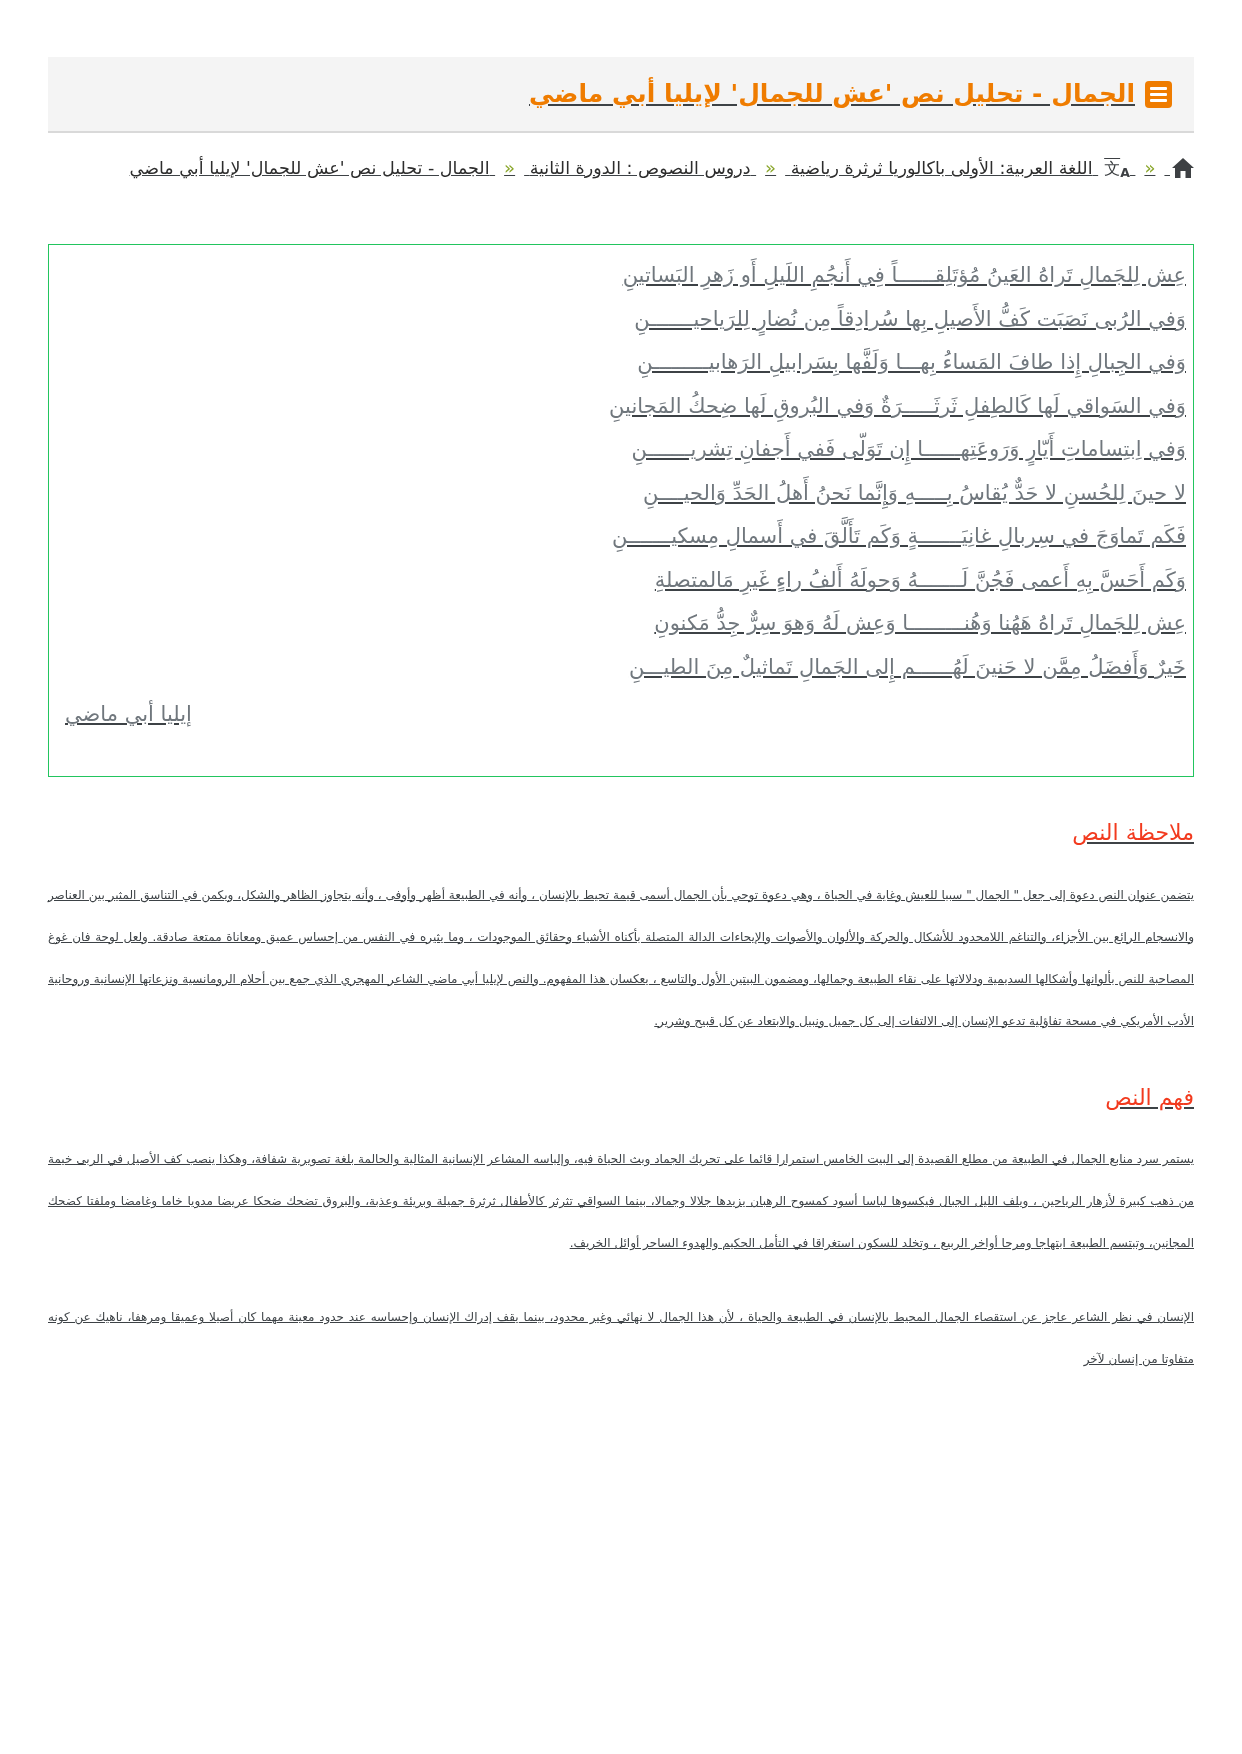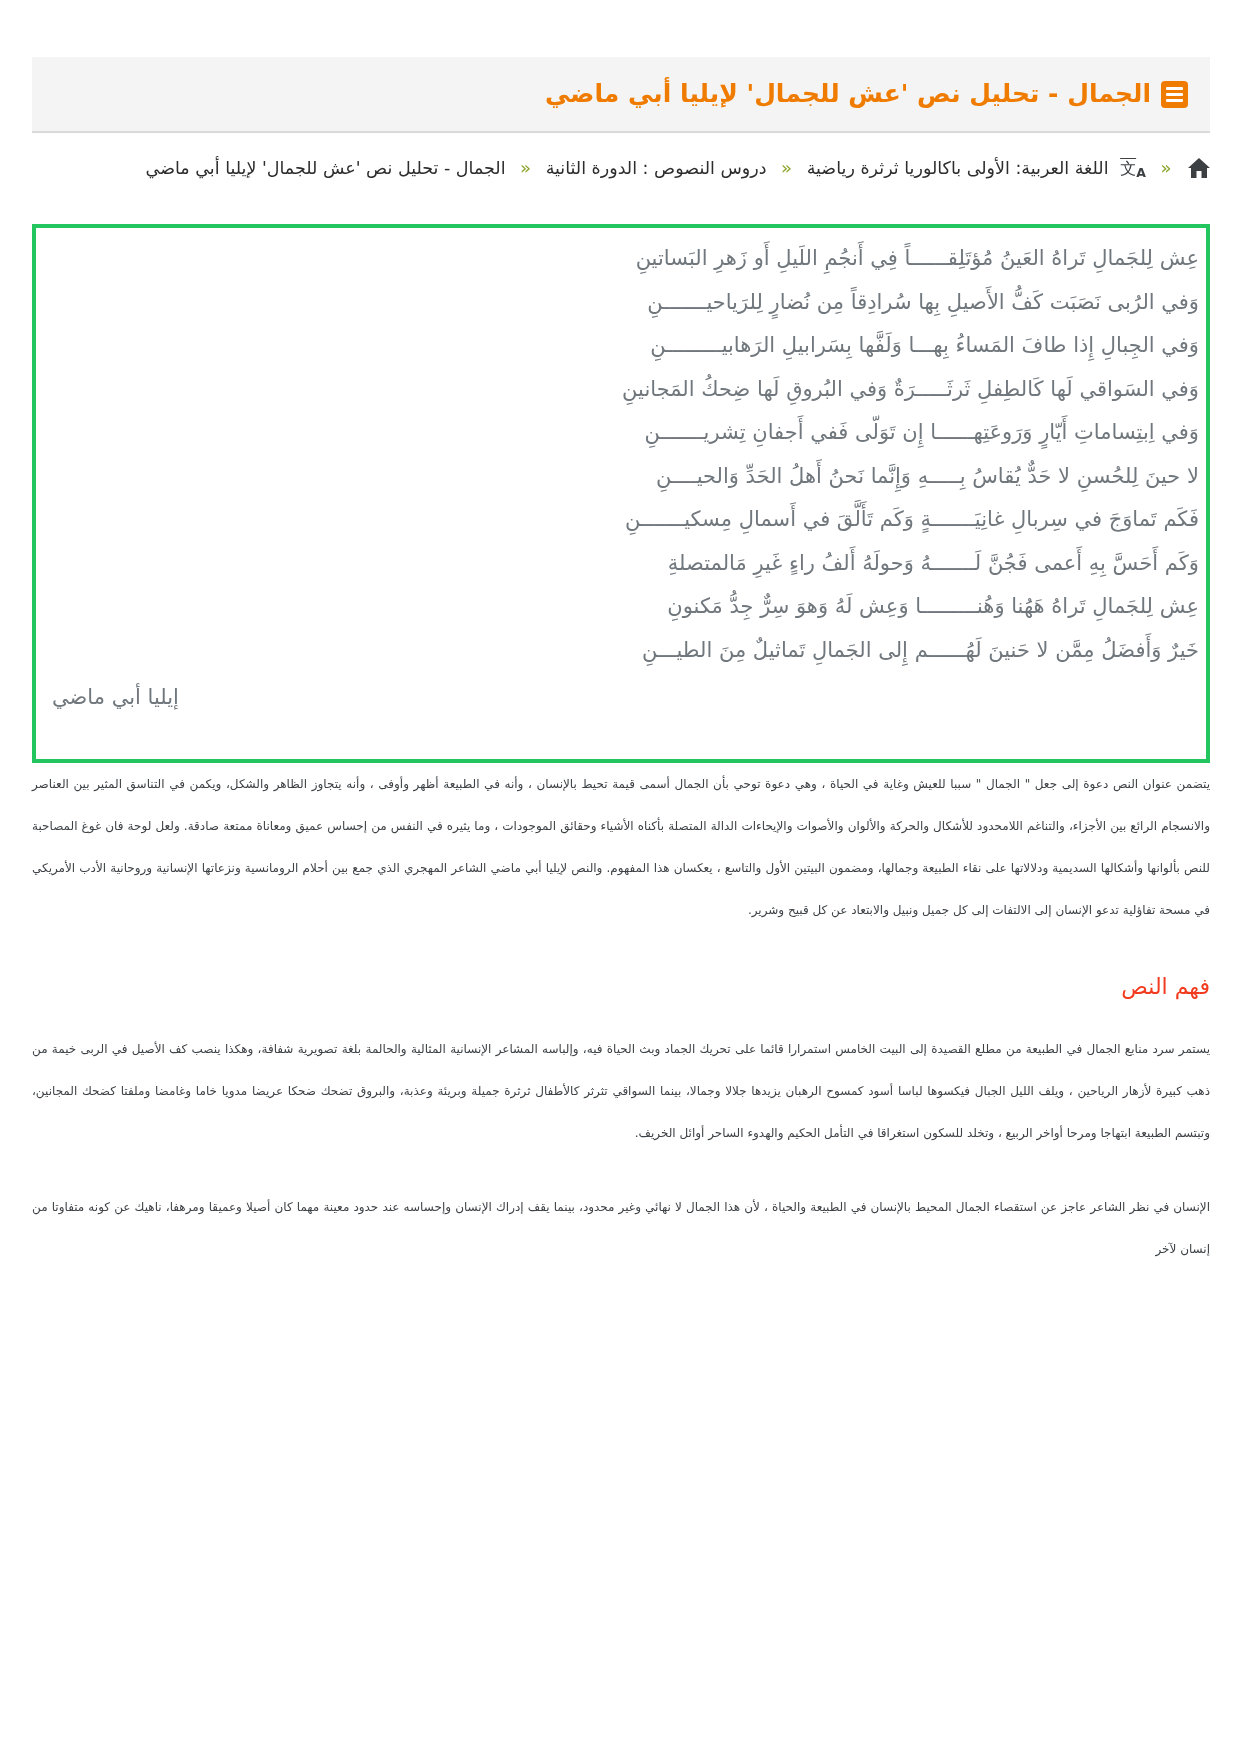--- a/index.html
+++ b/index.html
@@ -4,21 +4,21 @@
 <style>
   * { box-sizing: border-box; }
   html, body { margin: 0; padding: 0; background: #ffffff; }
   body {
     width: 1242px;
     min-height: 1754px;
     font-family: "DejaVu Sans", sans-serif;
     direction: rtl;
     color: #3d4246;
   }
-  .page { width: 1242px; padding: 0 32px; }
+  .page { width: 1242px; padding: 0 48px; text-decoration: underline; }
 
   
   .title-band {
     margin-top: 57px;
     background: #f4f4f4;
     border-bottom: 2px solid #d9d9d9;
     height: 76px;
     display: flex;
     align-items: center;
     justify-content: flex-start;
@@ -60,22 +60,22 @@
     color: #3d4043;
     font-size: 16px;
     margin-left: 6px;
     white-space: nowrap;
   }
   .lang-icon .zh { text-decoration: overline; font-size: 16px; }
   .lang-icon .la { font-size: 12.5px; font-weight: 700; vertical-align: -3px; }
 
   
   .poem-box {
-    margin-top: 33px;
-    border: 4px solid #22c55e;
+    margin-top: 53px;
+    border: 1px solid #22c55e;
     padding: 9px 7px 40px 10px;
   }
   .poem-line {
     text-align: right;
     color: #70777d;
     font-size: 21px;
     line-height: 43.5px;
     white-space: nowrap;
   }
   .poem-attribution {
@@ -138,20 +138,21 @@
     <div class="poem-line">وَفي اِبتِساماتِ أَيّارٍ وَرَوعَتِهــــــا إِن تَوَلّى فَفي أَجفانِ تِشريـــــــنِ</div>
     <div class="poem-line">لا حينَ لِلحُسنِ لا حَدٌّ يُقاسُ بِـــــهِ وَإِنَّما نَحنُ أَهلُ الحَدِّ وَالحيــــنِ</div>
     <div class="poem-line">فَكَم تَماوَجَ في سِربالِ غانِيَـــــــةٍ وَكَم تَأَلَّقَ في أَسمالِ مِسكيـــــــنِ</div>
     <div class="poem-line">وَكَم أَحَسَّ بِهِ أَعمى فَجُنَّ لَـــــــهُ وَحولَهُ أَلفُ راءٍ غَيرِ مَالمتصلةِ</div>
     <div class="poem-line">عِش لِلجَمالِ تَراهُ هَهُنا وَهُنـــــــــا وَعِش لَهُ وَهوَ سِرٌّ جِدُّ مَكنونِ</div>
     <div class="poem-line">خَيرٌ وَأَفضَلُ مِمَّن لا حَنينَ لَهُــــــم إِلى الجَمالِ تَماثيلٌ مِنَ الطيـــنِ</div>
     <div class="poem-attribution">إيليا أبي ماضي</div>
   </div>
 
   <section>
+    <h2 class="section-heading">ملاحظة النص</h2>
     <p class="para">يتضمن عنوان النص دعوة إلى جعل " الجمال " سببا للعيش وغاية في الحياة ، وهي دعوة توحي بأن الجمال أسمى قيمة تحيط بالإنسان ، وأنه في الطبيعة أظهر وأوفى ، وأنه يتجاوز الظاهر والشكل، ويكمن في التناسق المثير بين العناصر والانسجام الرائع بين الأجزاء، والتناغم اللامحدود للأشكال والحركة والألوان والأصوات والإيحاءات الدالة المتصلة بأكناه الأشياء وحقائق الموجودات ، وما يثيره في النفس من إحساس عميق ومعاناة ممتعة صادقة. ولعل لوحة فان غوغ المصاحبة للنص بألوانها وأشكالها السديمية ودلالاتها على نقاء الطبيعة وجمالها، ومضمون البيتين الأول والتاسع ، يعكسان هذا المفهوم. والنص لإيليا أبي ماضي الشاعر المهجري الذي جمع بين أحلام الرومانسية ونزعاتها الإنسانية وروحانية الأدب الأمريكي في مسحة تفاؤلية تدعو الإنسان إلى الالتفات إلى كل جميل ونبيل والابتعاد عن كل قبيح وشرير.</p>
   </section>
 
   <section>
     <h2 class="section-heading">فهم النص</h2>
     <p class="para">يستمر سرد منابع الجمال في الطبيعة من مطلع القصيدة إلى البيت الخامس استمرارا قائما على تحريك الجماد وبث الحياة فيه، وإلباسه المشاعر الإنسانية المثالية والحالمة بلغة تصويرية شفافة، وهكذا ينصب كف الأصيل في الربى خيمة من ذهب كبيرة لأزهار الرياحين ، ويلف الليل الجبال فيكسوها لباسا أسود كمسوح الرهبان يزيدها جلالا وجمالا، بينما السواقي تثرثر كالأطفال ثرثرة جميلة وبريئة وعذبة، والبروق تضحك ضحكا عريضا مدويا خاما وغامضا وملفتا كضحك المجانين، وتبتسم الطبيعة ابتهاجا ومرحا أواخر الربيع ، وتخلد للسكون استغراقا في التأمل الحكيم والهدوء الساحر أوائل الخريف.</p>
     <p class="para">الإنسان في نظر الشاعر عاجز عن استقصاء الجمال المحيط بالإنسان في الطبيعة والحياة ، لأن هذا الجمال لا نهائي وغير محدود، بينما يقف إدراك الإنسان وإحساسه عند حدود معينة مهما كان أصيلا وعميقا ومرهفا، ناهيك عن كونه متفاوتا من إنسان لآخر</p>
   </section>
 
 </div>

